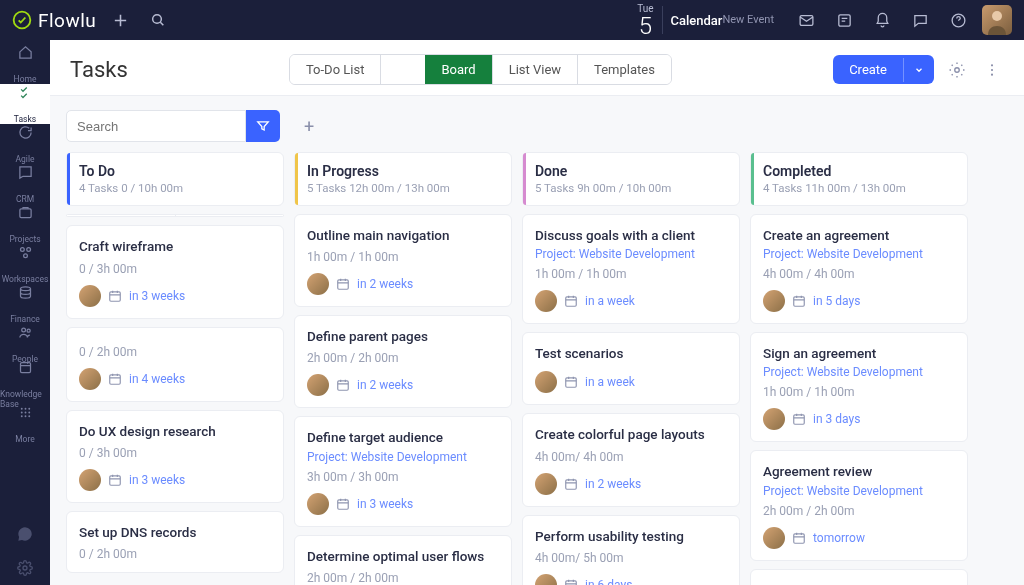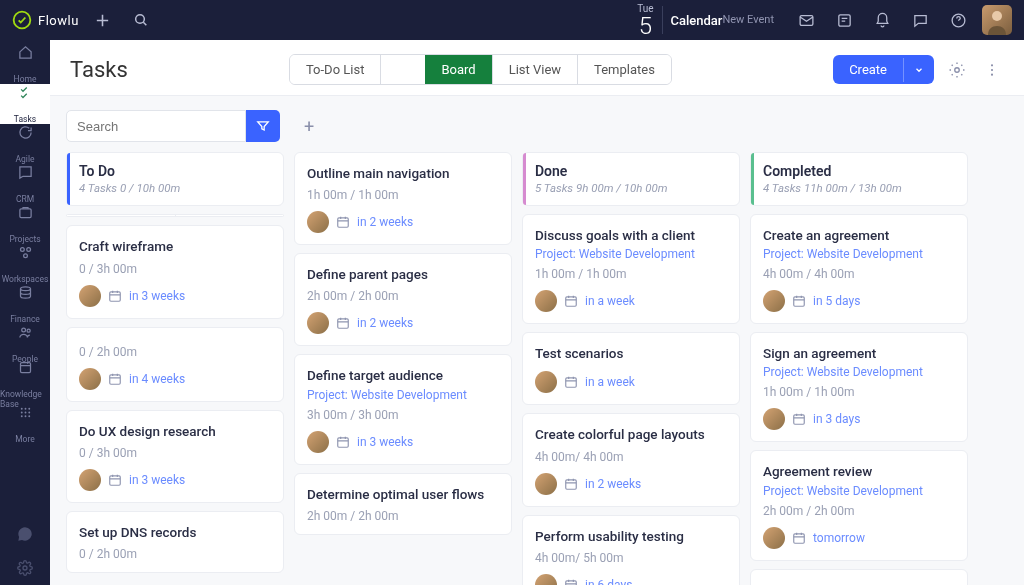--- a/index.html
+++ b/index.html
@@ -1,21 +1,21 @@
 <!DOCTYPE html>
 <html><head>
 <meta charset="utf-8">
 <style>
 * { margin: 0; padding: 0; box-sizing: border-box; }
 body { font-family: -apple-system, BlinkMacSystemFont, "Segoe UI", Roboto, sans-serif; background: #f7f8fa; color: #212529; overflow: hidden; }
 .app { display: flex; flex-direction: column; height: 585px; width: 1024px; }
 
 
 .topnav { background: #1b1f3a; color: #fff; height: 40px; display: flex; align-items: center; padding: 0 12px; gap: 10px; }
-.logo { display: flex; align-items: center; gap: 6px; font-size: 13px; font-weight: 400; letter-spacing: 0.5px; }
+.logo { display: flex; align-items: center; gap: 6px; font-size: 19px; font-weight: 400; letter-spacing: 0.5px; }
 .logo-icon { color: #a0d911; }
 .topnav-spacer { flex: 1; }
 .top-icon { width: 28px; height: 28px; display: flex; align-items: center; justify-content: center; color: #b8bcd3; cursor: pointer; }
 .date-block { display: flex; align-items: center; gap: 8px; margin-right: 8px; }
 .date-dow { font-size: 10px; color: #b8bcd3; text-align: center; }
 .date-num { font-size: 24px; font-weight: 300; line-height: 1; }
 .date-col { display: flex; flex-direction: column; align-items: center; }
 .date-divider { width: 1px; height: 28px; background: #3a3f5c; }
 .cal-col { display: flex; flex-direction: row; }
 .cal-title { font-size: 13px; font-weight: 500; }
@@ -58,21 +58,21 @@
 
 .board { flex: 1; display: flex; gap: 10px; padding: 0 16px 12px 16px; overflow-x: auto; background: #f7f8fa; }
 .column { width: 218px; flex: 0 0 218px; display: flex; flex-direction: column; gap: 8px; }
 .col-header { background: #fff; border: 1px solid #ebedf2; border-radius: 6px; padding: 10px 12px; position: relative; }
 .col-header::before { content: ""; position: absolute; left: 0; top: 0; bottom: 0; width: 3px; border-radius: 6px 0 0 6px; }
 .col-header.c0::before { background: #3a63ff; }
 .col-header.c1::before { background: #f0c549; }
 .col-header.c2::before { background: #d68bd0; }
 .col-header.c3::before { background: #5abf8f; }
 .col-title { font-size: 14px; font-weight: 600; color: #2a2e45; }
-.col-meta { font-size: 11.5px; color: #9aa0b4; margin-top: 2px; font-style: italic; }
+.col-meta { font-size: 11.5px; color: #9aa0b4; margin-top: 2px; }
 .quick-add { display: flex; border: 1px solid #ebedf2; border-radius: 6px; overflow: hidden; background: #fff; }
 .quick-add div { flex: 1; text-align: center; padding: 9px 0; font-size: 13px; color: #3a63ff; cursor: pointer; }
 .quick-add div:first-child { border-right: 1px solid #ebedf2; }
 .card { background: #fff; border: 1px solid #ebedf2; border-radius: 6px; padding: 11px 12px; cursor: pointer; }
 .card-title { font-size: 13.5px; color: #2a2e45; font-weight: 500; line-height: 1.35; }
 .card-project { font-size: 12px; color: #6b8cff; margin-top: 3px; }
 .card-time { font-size: 12px; color: #9aa0b4; margin-top: 6px; }
 .card-footer { display: flex; align-items: center; gap: 7px; margin-top: 9px; }
 .card-avatar { width: 22px; height: 22px; border-radius: 50%; background: linear-gradient(135deg,#d4a373,#8b6f47); flex: 0 0 22px; }
 .cal-icon { color: #8f95b0; width: 14px; height: 14px; flex: 0 0 14px; }
@@ -355,20 +355,24 @@
                 </svg>
                 <span class="due">in 3 weeks</span>
               </div>
             </div>
             <div class="card">
               <div class="card-title">Set up DNS records</div>
               <div class="card-time">0 / 2h 00m</div>
             </div>
           </div>
           <div class="column">
+            <div class="col-header c1">
+              <div class="col-title">In Progress</div>
+              <div class="col-meta">5 Tasks   12h 00m / 13h 00m</div>
+            </div>
             <div class="card">
               <div class="card-title">Outline main navigation</div>
               <div class="card-time">1h 00m / 1h 00m</div>
               <div class="card-footer">
                 <div class="card-avatar"></div>
                 <svg class="cal-icon" width="14" height="14" viewBox="0 0 24 24" fill="none" stroke="currentColor" stroke-width="2">
                   <rect x="3" y="5" width="18" height="16" rx="2"></rect>
                   <path d="M3 10h18M8 3v4M16 3v4"></path>
                 </svg>
                 <span class="due">in 2 weeks</span>

